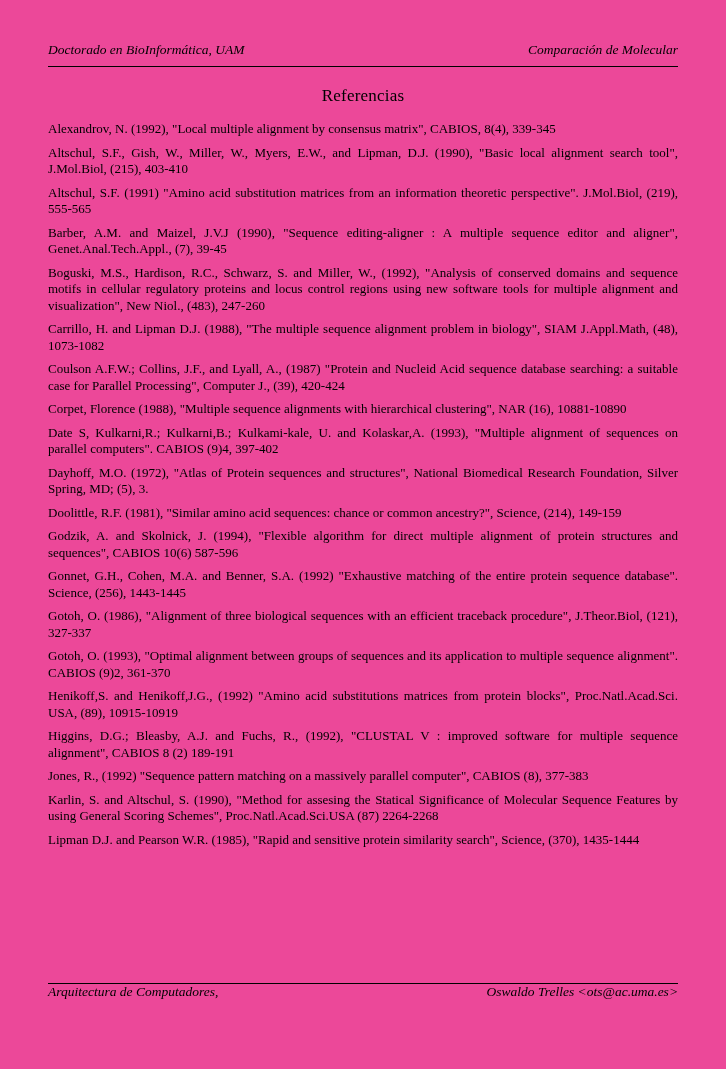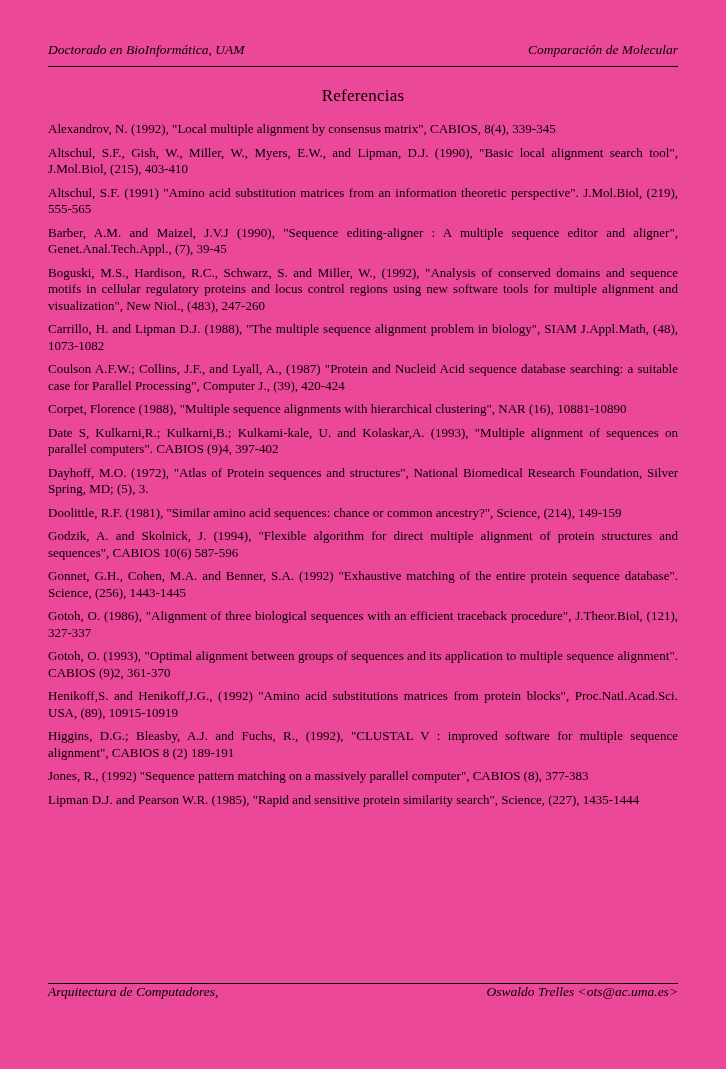--- a/index.html
+++ b/index.html
@@ -77,21 +77,22 @@
       <p class="ref">Date S, Kulkarni,R.; Kulkarni,B.; Kulkami-kale, U. and Kolaskar,A. (1993), "Multiple alignment of sequences on parallel computers". CABIOS (9)4, 397-402</p>
       <p class="ref">Dayhoff, M.O. (1972), "Atlas of Protein sequences and structures", National Biomedical Research Foundation, Silver Spring, MD; (5), 3.</p>
       <p class="ref">Doolittle, R.F. (1981), "Similar amino acid sequences: chance or common ancestry?", Science, (214), 149-159</p>
       <p class="ref">Godzik, A. and Skolnick, J. (1994), "Flexible algorithm for direct multiple alignment of protein structures and sequences", CABIOS 10(6) 587-596</p>
       <p class="ref">Gonnet, G.H., Cohen, M.A. and Benner, S.A. (1992) "Exhaustive matching of the entire protein sequence database". Science, (256), 1443-1445</p>
       <p class="ref">Gotoh, O. (1986), "Alignment of three biological sequences with an efficient traceback procedure", J.Theor.Biol, (121), 327-337</p>
       <p class="ref">Gotoh, O. (1993), "Optimal alignment between groups of sequences and its application to multiple sequence alignment". CABIOS (9)2, 361-370</p>
       <p class="ref">Henikoff,S. and Henikoff,J.G., (1992) "Amino acid substitutions matrices from protein blocks", Proc.Natl.Acad.Sci. USA, (89), 10915-10919</p>
       <p class="ref">Higgins, D.G.; Bleasby, A.J. and Fuchs, R., (1992), "CLUSTAL V : improved software for multiple sequence alignment", CABIOS 8 (2) 189-191</p>
       <p class="ref">Jones, R., (1992) "Sequence pattern matching on a massively parallel computer", CABIOS (8), 377-383</p>
-      <p class="ref">Lipman D.J. and Pearson W.R. (1985), "Rapid and sensitive protein similarity search", Science, (227), 1435-1444</p>
+      <p class="ref">Karlin, S. and Altschul, S. (1990), "Method for assesing the Statical Significance of Molecular Sequence Features by using General Scoring Schemes", Proc.Natl.Acad.Sci.USA (87) 2264-2268</p>
+      <p class="ref">Lipman D.J. and Pearson W.R. (1985), "Rapid and sensitive protein similarity search", Science, (370), 1435-1444</p>
     </div>
 
   <div class="footer">
     <span>Arquitectura de Computadores,</span>
     <span>Oswaldo Trelles &lt;ots@ac.uma.es&gt;</span>
   </div>
 
 </div>
 
 </body></html>

